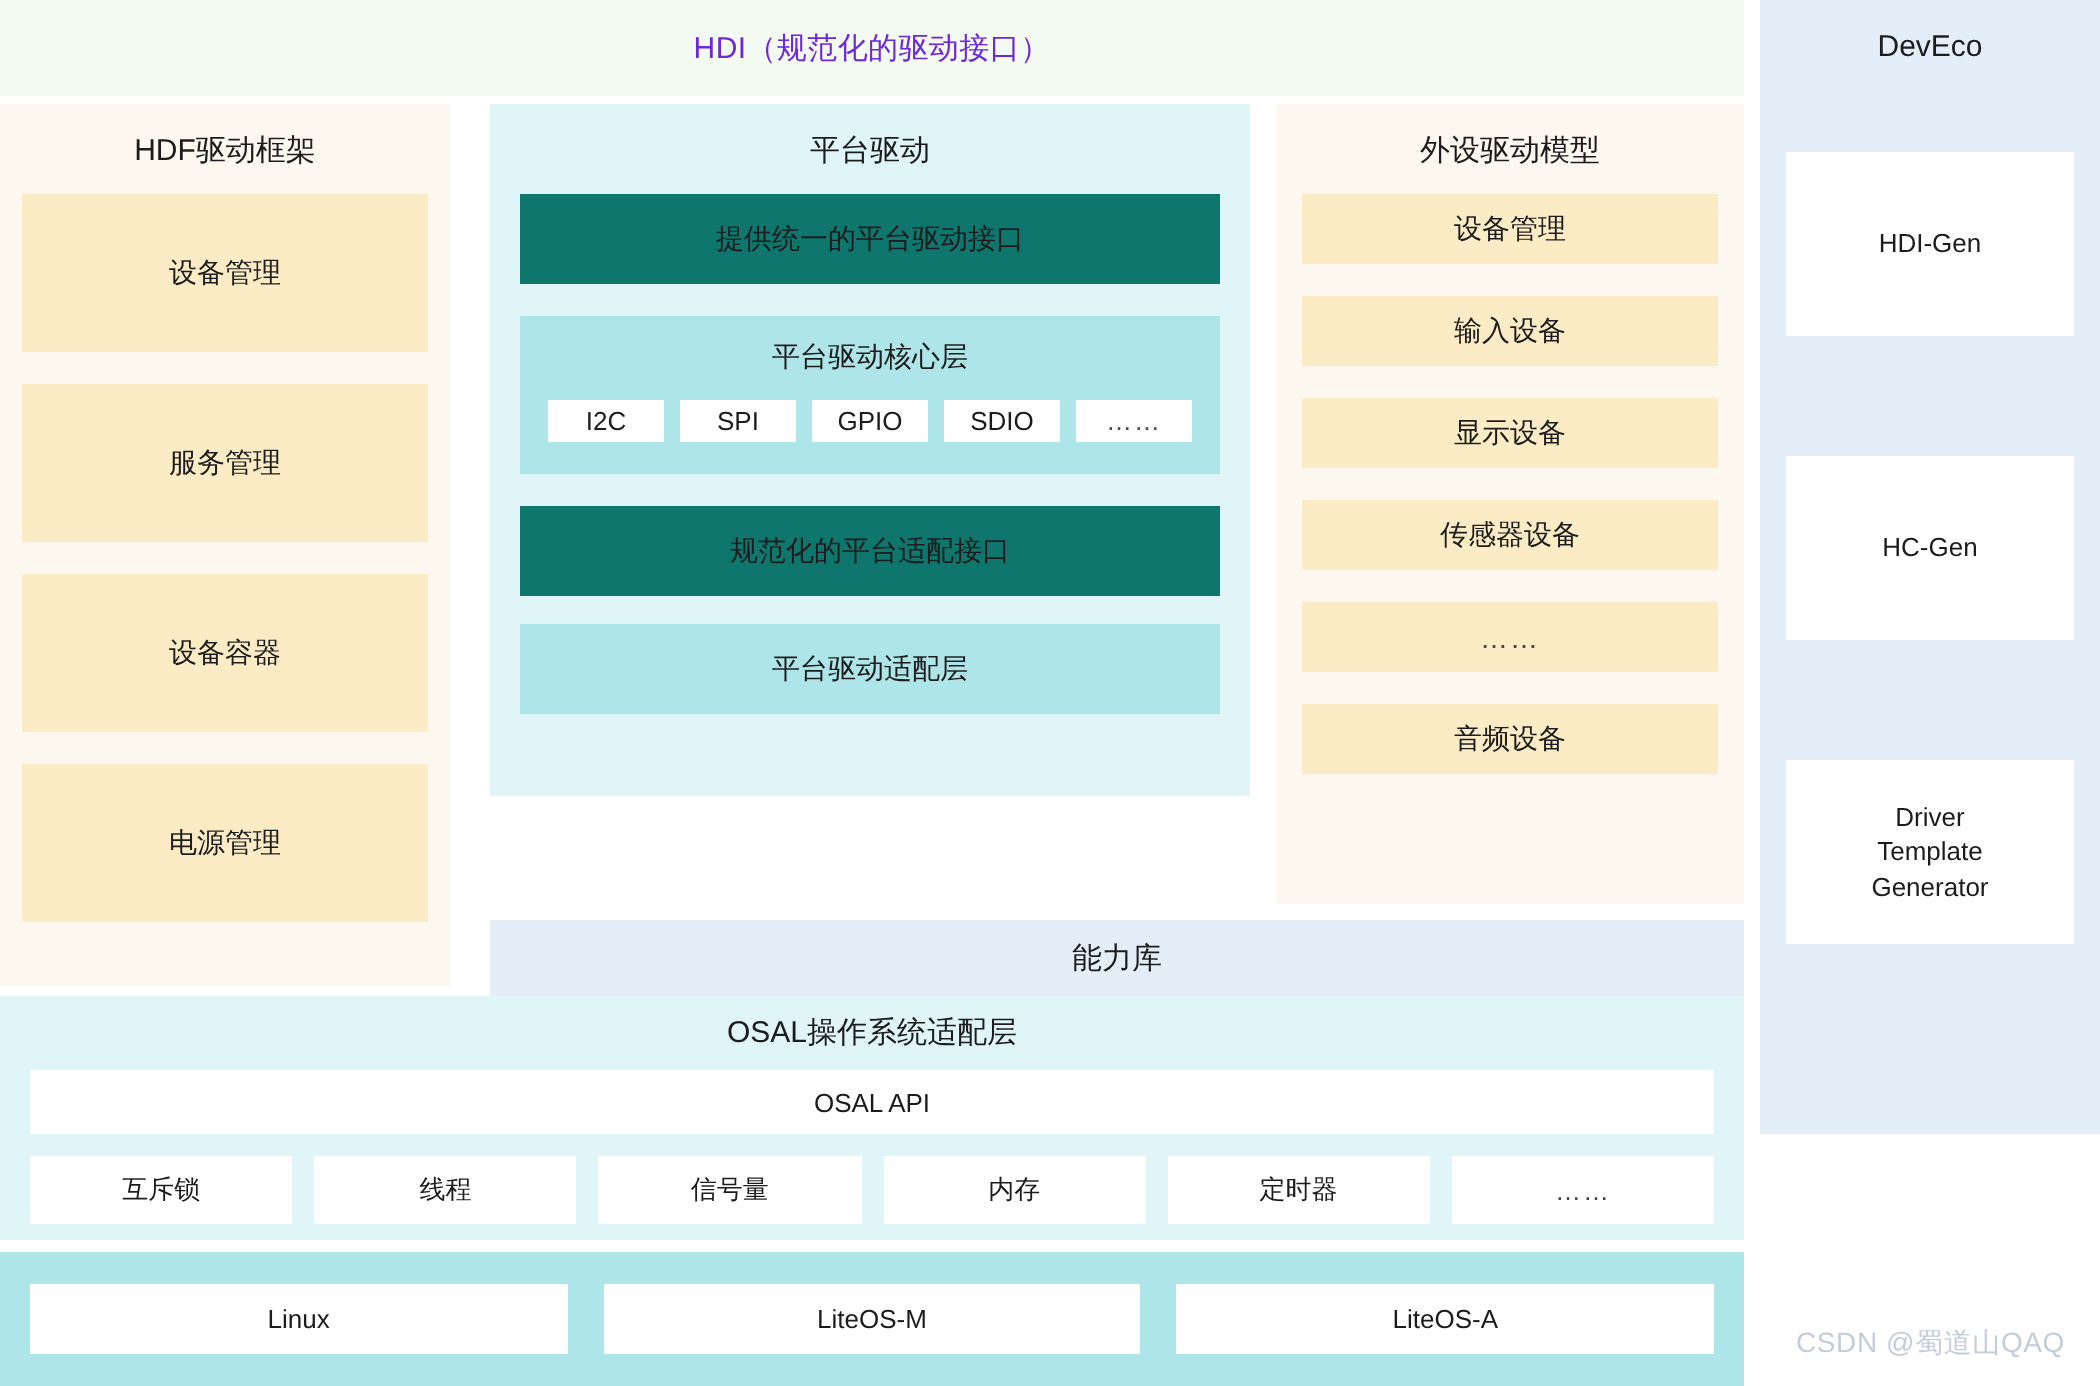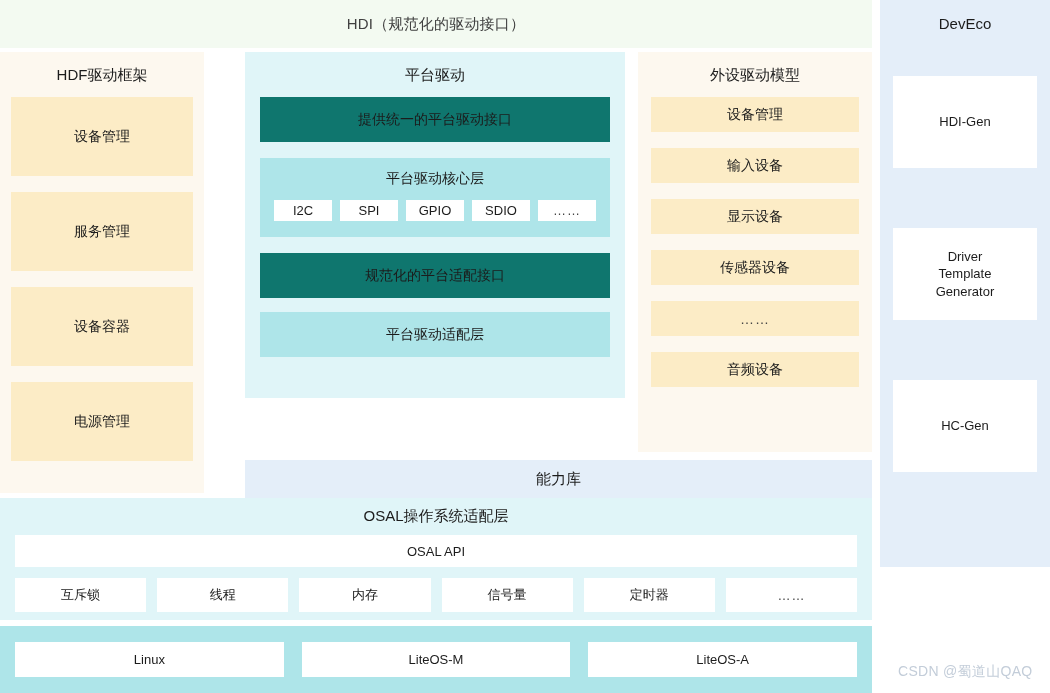--- a/index.html
+++ b/index.html
@@ -37,21 +37,21 @@
     top: 0;
     width: 872px;
     height: 48px;
     background: #f3faf1;
     display: flex;
     align-items: center;
     justify-content: center;
   }
   .hdi-band .title {
     font-size: 15px;
-    color: #404040;
+    color: #6d28d9;
     letter-spacing: .2px;
   }
 
   
   .cols {
     position: absolute;
     left: 0;
     top: 52px;
     width: 872px;
     height: 441px;
@@ -63,21 +63,21 @@
     color: #1c1c1c;
     padding-top: 14px;
     padding-bottom: 12px;
   }
 
   
   .col-hdf {
     position: absolute;
     left: 0;
     top: 0;
-    width: 204px;
+    width: 225px;
     height: 441px;
     background: #fdf8ef;
   }
   .col-hdf .items {
     padding: 0 11px;
   }
   .hdf-item {
     background: #fcecc6;
     height: 79px;
     margin-bottom: 16px;
@@ -367,43 +367,43 @@
       </div>
 
     </div>
 
     <div class="osal">
       <div class="osal-title">OSAL操作系统适配层</div>
       <div class="osal-api">OSAL API</div>
       <div class="osal-row">
         <div class="osal-chip">互斥锁</div>
         <div class="osal-chip">线程</div>
+        <div class="osal-chip">信号量</div>
         <div class="osal-chip">内存</div>
-        <div class="osal-chip">信号量</div>
         <div class="osal-chip">定时器</div>
         <div class="osal-chip dots">……</div>
       </div>
     </div>
 
     <div class="os-band">
       <div class="os-row">
         <div class="os-chip">Linux</div>
         <div class="os-chip">LiteOS-M</div>
         <div class="os-chip">LiteOS-A</div>
       </div>
     </div>
 
   </div>
 
   <div class="deveco">
     <div class="dev-title">DevEco</div>
     <div class="dev-items">
       <div class="dev-item">HDI-Gen</div>
+      <div class="dev-item">HC-Gen</div>
       <div class="dev-item">Driver
 Template
 Generator</div>
-      <div class="dev-item">HC-Gen</div>
     </div>
   </div>
 
   <div class="watermark">CSDN @蜀道山QAQ</div>
 
 </div>
 
 </body></html>

